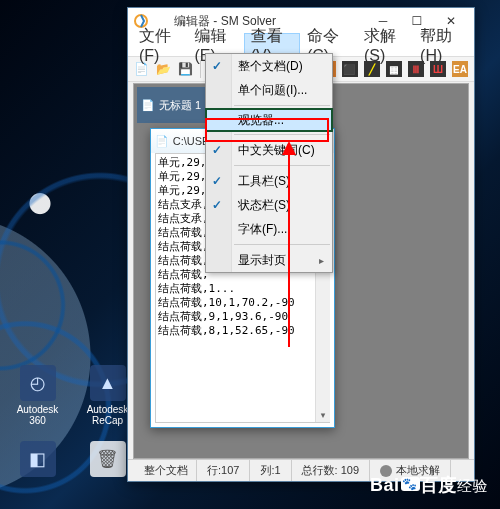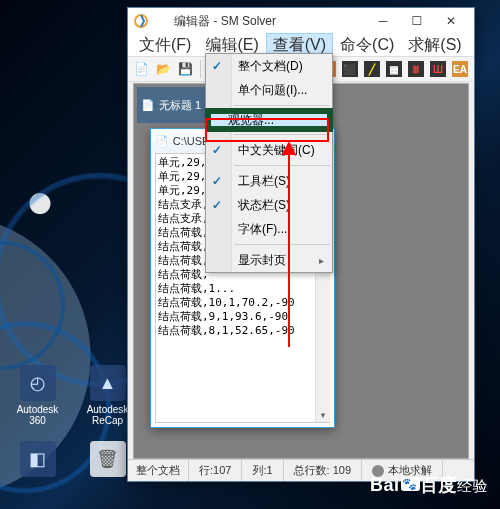--- a/index.html
+++ b/index.html
@@ -43,32 +43,32 @@
   .tbtn { width:20px; height:20px; display:flex; align-items:center; justify-content:center; font-size:12px; cursor:pointer; border-radius:2px;}
   .tsep{width:1px;height:18px;background:#ccc;margin:0 2px;}
   .sq{width:16px;height:16px;display:flex;align-items:center;justify-content:center;font-size:10px;font-weight:bold;color:#fff;}
 
   .workspace { position:absolute; top:75px; left:5px; right:5px; bottom:22px; background:#808080; border:1px solid #aaa;}
   .doc-tab { position:absolute; top:3px; left:3px; height:36px; background:#4a6a8a; color:#fff; font-size:11px; padding:0 8px 0 22px; display:flex; align-items:center; min-width:70px;}
   .doc-tab::before{content:"📄"; position:absolute; left:4px; font-size:11px;}
 
   .statusbar{position:absolute;bottom:0;left:0;right:0;height:22px;background:#f0f0f0;border-top:1px solid #ccc;display:flex;align-items:center;font-size:11px;color:#333;}
   .statusbar .cell{padding:0 10px;border-right:1px solid #ccc;height:100%;display:flex;align-items:center;}
-  .statusbar .cell.grow{padding:0 8px;}
+  .statusbar .cell.grow{padding:0 8px;margin-left:8px;}
   .statusbar .blob{width:12px;height:12px;background:#888;border-radius:6px;margin-right:4px;}
 
   
   .dropdown {
     position:absolute; left:205px; top:53px; width:128px;
     background:#f0f0f0; border:1px solid #999; box-shadow:2px 2px 6px rgba(0,0,0,.3);
     z-index:50;
   }
   .dropdown .gutter{position:absolute;left:0;top:0;bottom:0;width:26px;background:#e8e8e8;border-right:1px solid #ddd;}
   .dd-item{position:relative;height:24px;display:flex;align-items:center;font-size:12px;padding-left:32px;cursor:pointer;}
-  .dd-item.highlighted{background:#cce8ff;border:6px solid #14532d;margin:-1px;padding-left:17px;}
+  .dd-item.highlighted{background:#cce8ff;border:2px solid #14532d;margin:-1px;padding-left:31px;}
   .dd-item .chk{position:absolute;left:6px;color:#1a6fb0;font-weight:bold;}
   .dd-sep{height:1px;background:#ccc;margin:3px 2px 3px 28px;}
   .dd-arrow{position:absolute;right:8px;font-size:10px;color:#666;}
 
   
   .callout{position:absolute;left:205px;top:118px;width:124px;height:24px;border:2px solid #ff0000;z-index:60;pointer-events:none;}
   .arrow{position:absolute;left:288px;top:143px;width:2px;height:204px;background:#ff0000;z-index:60;pointer-events:none;}
   .arrow::before{content:"";position:absolute;top:-2px;left:-6px;width:0;height:0;border-left:7px solid transparent;border-right:7px solid transparent;border-bottom:14px solid #ff0000;}
 
   
@@ -130,20 +130,21 @@
       <div class="winbtn close">✕</div>
     </div>
   </div>
 
   <div class="menubar">
     <div class="menuitem">文件(F)</div>
     <div class="menuitem">编辑(E)</div>
     <div class="menuitem active">查看(V)</div>
     <div class="menuitem">命令(C)</div>
     <div class="menuitem">求解(S)</div>
+    <div class="menuitem">帮助(H)</div>
   </div>
 
   <div class="toolbar">
     <div class="tbtn">📄</div>
     <div class="tbtn">📂</div>
     <div class="tbtn">💾</div>
     <div class="tsep"></div>
     <div class="tbtn">🖶</div>
     <div class="tsep"></div>
     <div style="flex:1"></div>

